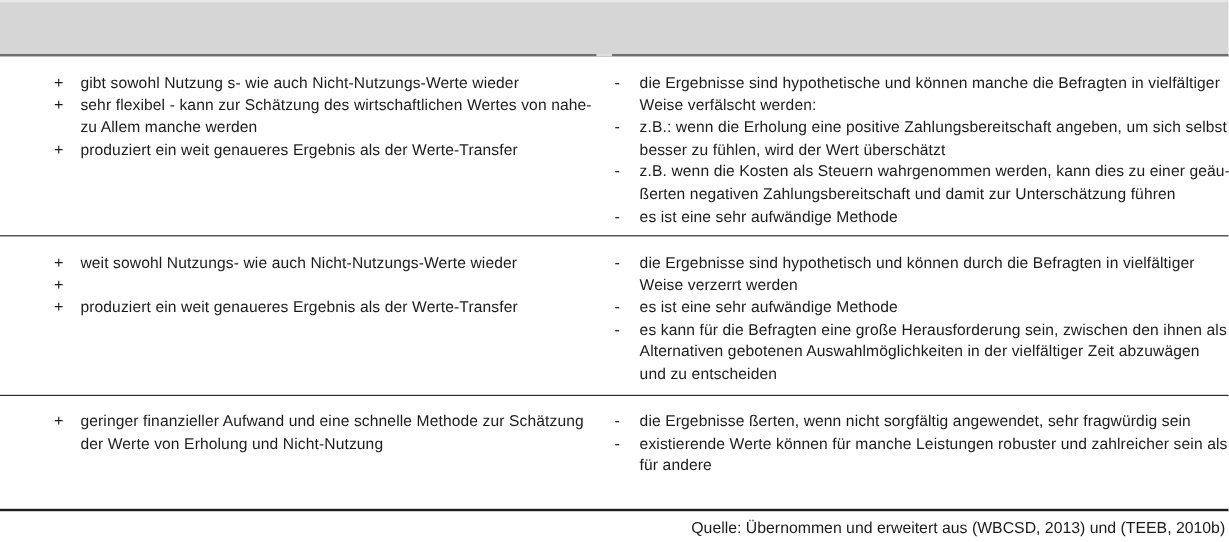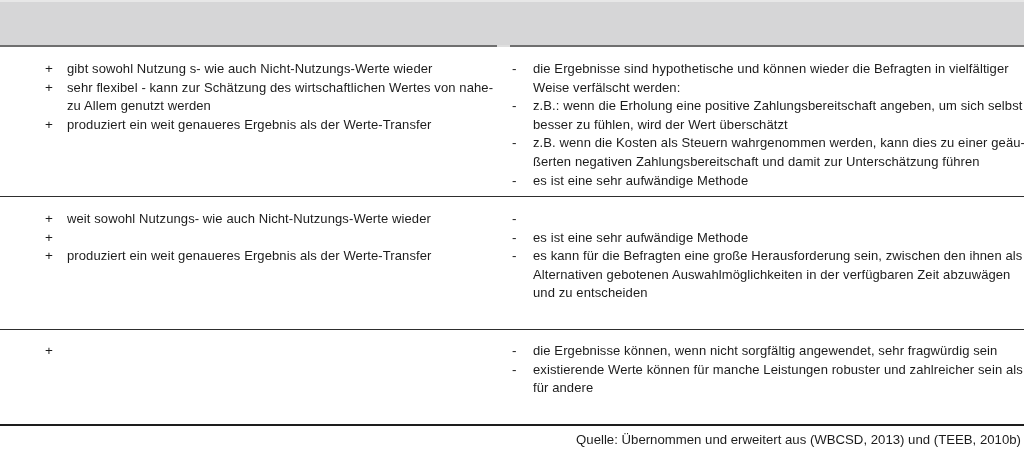--- a/index.html
+++ b/index.html
@@ -77,33 +77,33 @@
   <div class="section s1">
     <div class="col pros">
       <ul class="items">
         <li class="item">
           <span class="marker">+</span>
           <span class="text">gibt sowohl Nutzung s- wie auch Nicht-Nutzungs-Werte wieder</span>
         </li>
         <li class="item">
           <span class="marker">+</span>
           <span class="text">sehr flexibel - kann zur Schätzung des wirtschaftlichen Wertes von nahe-
-zu Allem genutzt werden</span>
+zu Allem manche werden</span>
         </li>
         <li class="item">
           <span class="marker">+</span>
           <span class="text">produziert ein weit genaueres Ergebnis als der Werte-Transfer</span>
         </li>
       </ul>
     </div>
     <div class="col cons">
       <ul class="items">
         <li class="item">
           <span class="marker">-</span>
-          <span class="text">die Ergebnisse sind hypothetische und können wieder die Befragten in vielfältiger
+          <span class="text">die Ergebnisse sind hypothetische und können manche die Befragten in vielfältiger
 Weise verfälscht werden:</span>
         </li>
         <li class="item">
           <span class="marker">-</span>
           <span class="text">z.B.: wenn die Erholung eine positive Zahlungsbereitschaft angeben, um sich selbst
 besser zu fühlen, wird der Wert überschätzt</span>
         </li>
         <li class="item">
           <span class="marker">-</span>
           <span class="text">z.B. wenn die Kosten als Steuern wahrgenommen werden, kann dies zu einer geäu-
@@ -130,48 +130,52 @@
         <li class="item">
           <span class="marker">+</span>
           <span class="text">produziert ein weit genaueres Ergebnis als der Werte-Transfer</span>
         </li>
       </ul>
     </div>
     <div class="col cons">
       <ul class="items">
         <li class="item">
           <span class="marker">-</span>
+          <span class="text">die Ergebnisse sind hypothetisch und können durch die Befragten in vielfältiger
+Weise verzerrt werden</span>
         </li>
         <li class="item">
           <span class="marker">-</span>
           <span class="text">es ist eine sehr aufwändige Methode</span>
         </li>
         <li class="item">
           <span class="marker">-</span>
           <span class="text">es kann für die Befragten eine große Herausforderung sein, zwischen den ihnen als
-Alternativen gebotenen Auswahlmöglichkeiten in der verfügbaren Zeit abzuwägen
+Alternativen gebotenen Auswahlmöglichkeiten in der vielfältiger Zeit abzuwägen
 und zu entscheiden</span>
         </li>
       </ul>
     </div>
   </div>
 
   <div class="section s3">
     <div class="col pros">
       <ul class="items">
         <li class="item">
           <span class="marker">+</span>
+          <span class="text">geringer finanzieller Aufwand und eine schnelle Methode zur Schätzung
+der Werte von Erholung und Nicht-Nutzung</span>
         </li>
       </ul>
     </div>
     <div class="col cons">
       <ul class="items">
         <li class="item">
           <span class="marker">-</span>
-          <span class="text">die Ergebnisse können, wenn nicht sorgfältig angewendet, sehr fragwürdig sein</span>
+          <span class="text">die Ergebnisse ßerten, wenn nicht sorgfältig angewendet, sehr fragwürdig sein</span>
         </li>
         <li class="item">
           <span class="marker">-</span>
           <span class="text">existierende Werte können für manche Leistungen robuster und zahlreicher sein als
 für andere</span>
         </li>
       </ul>
     </div>
   </div>
 

